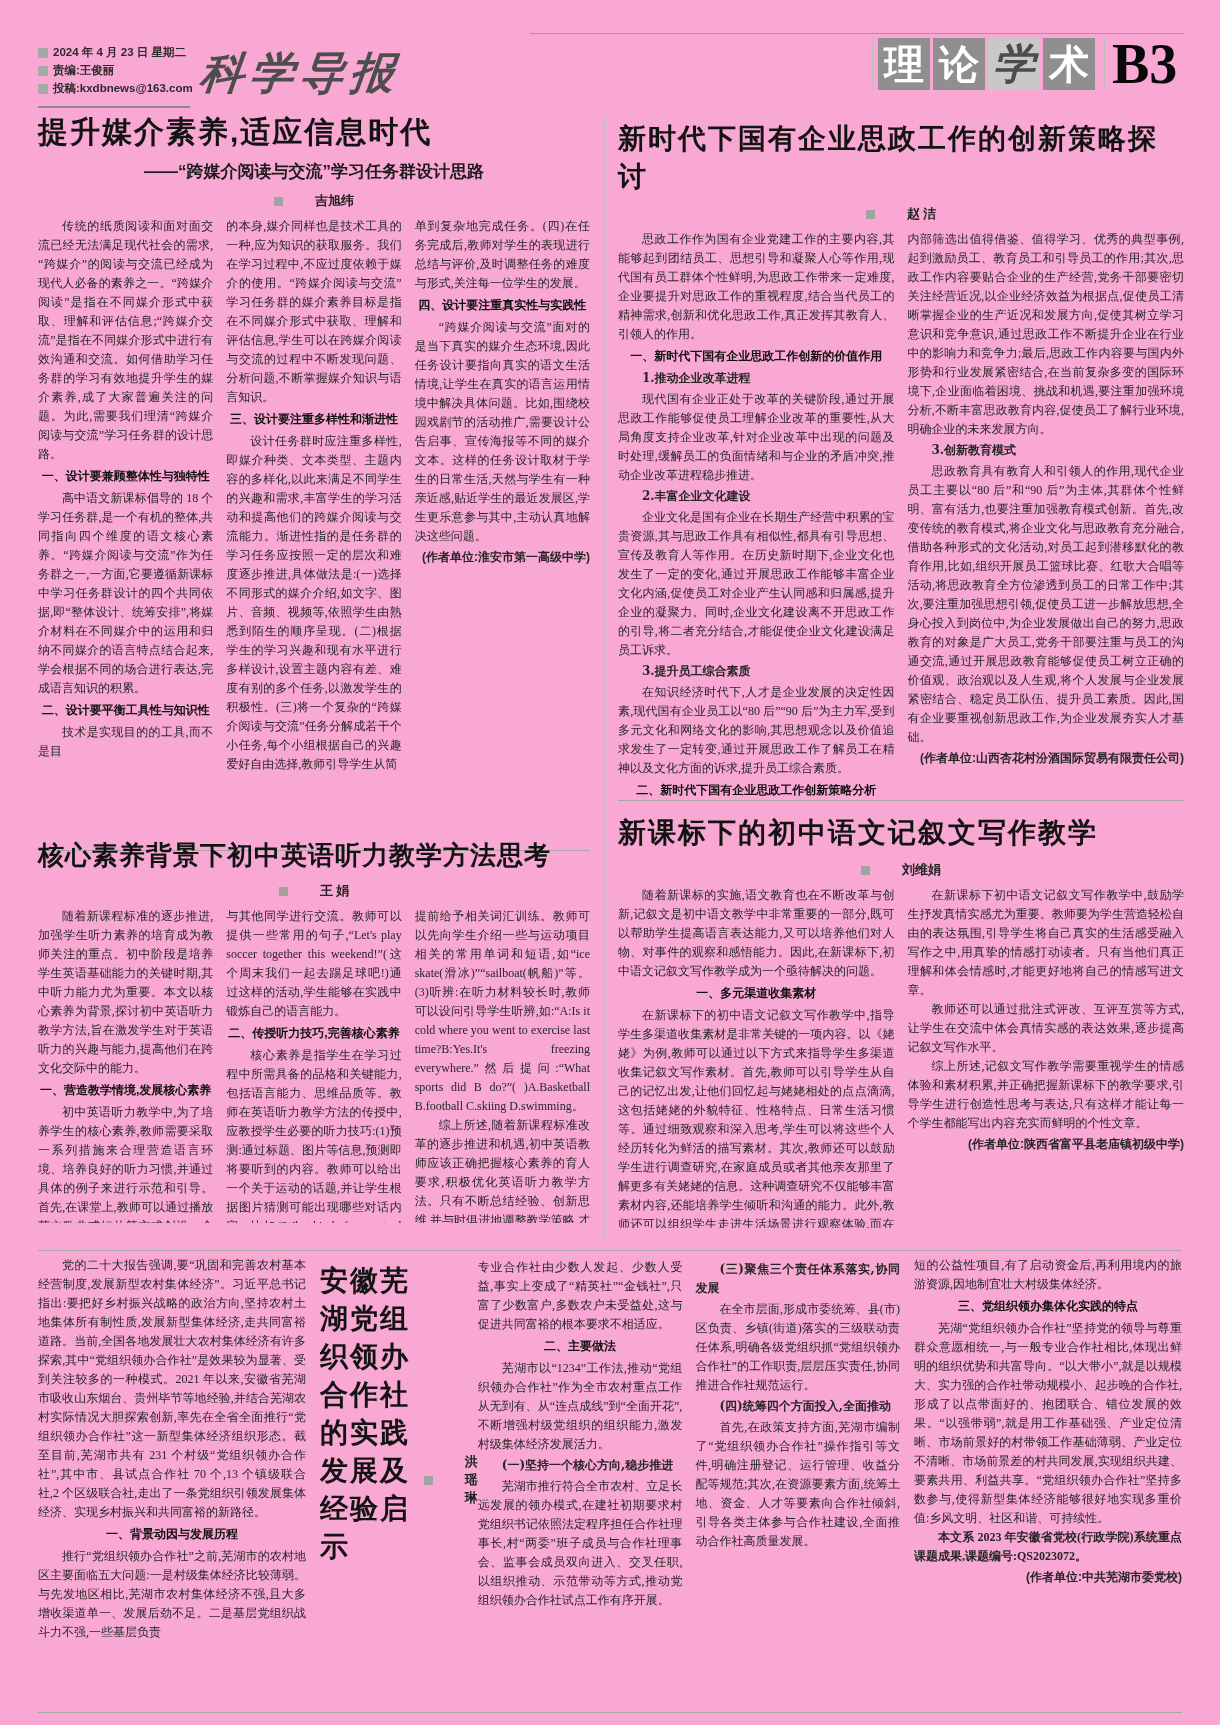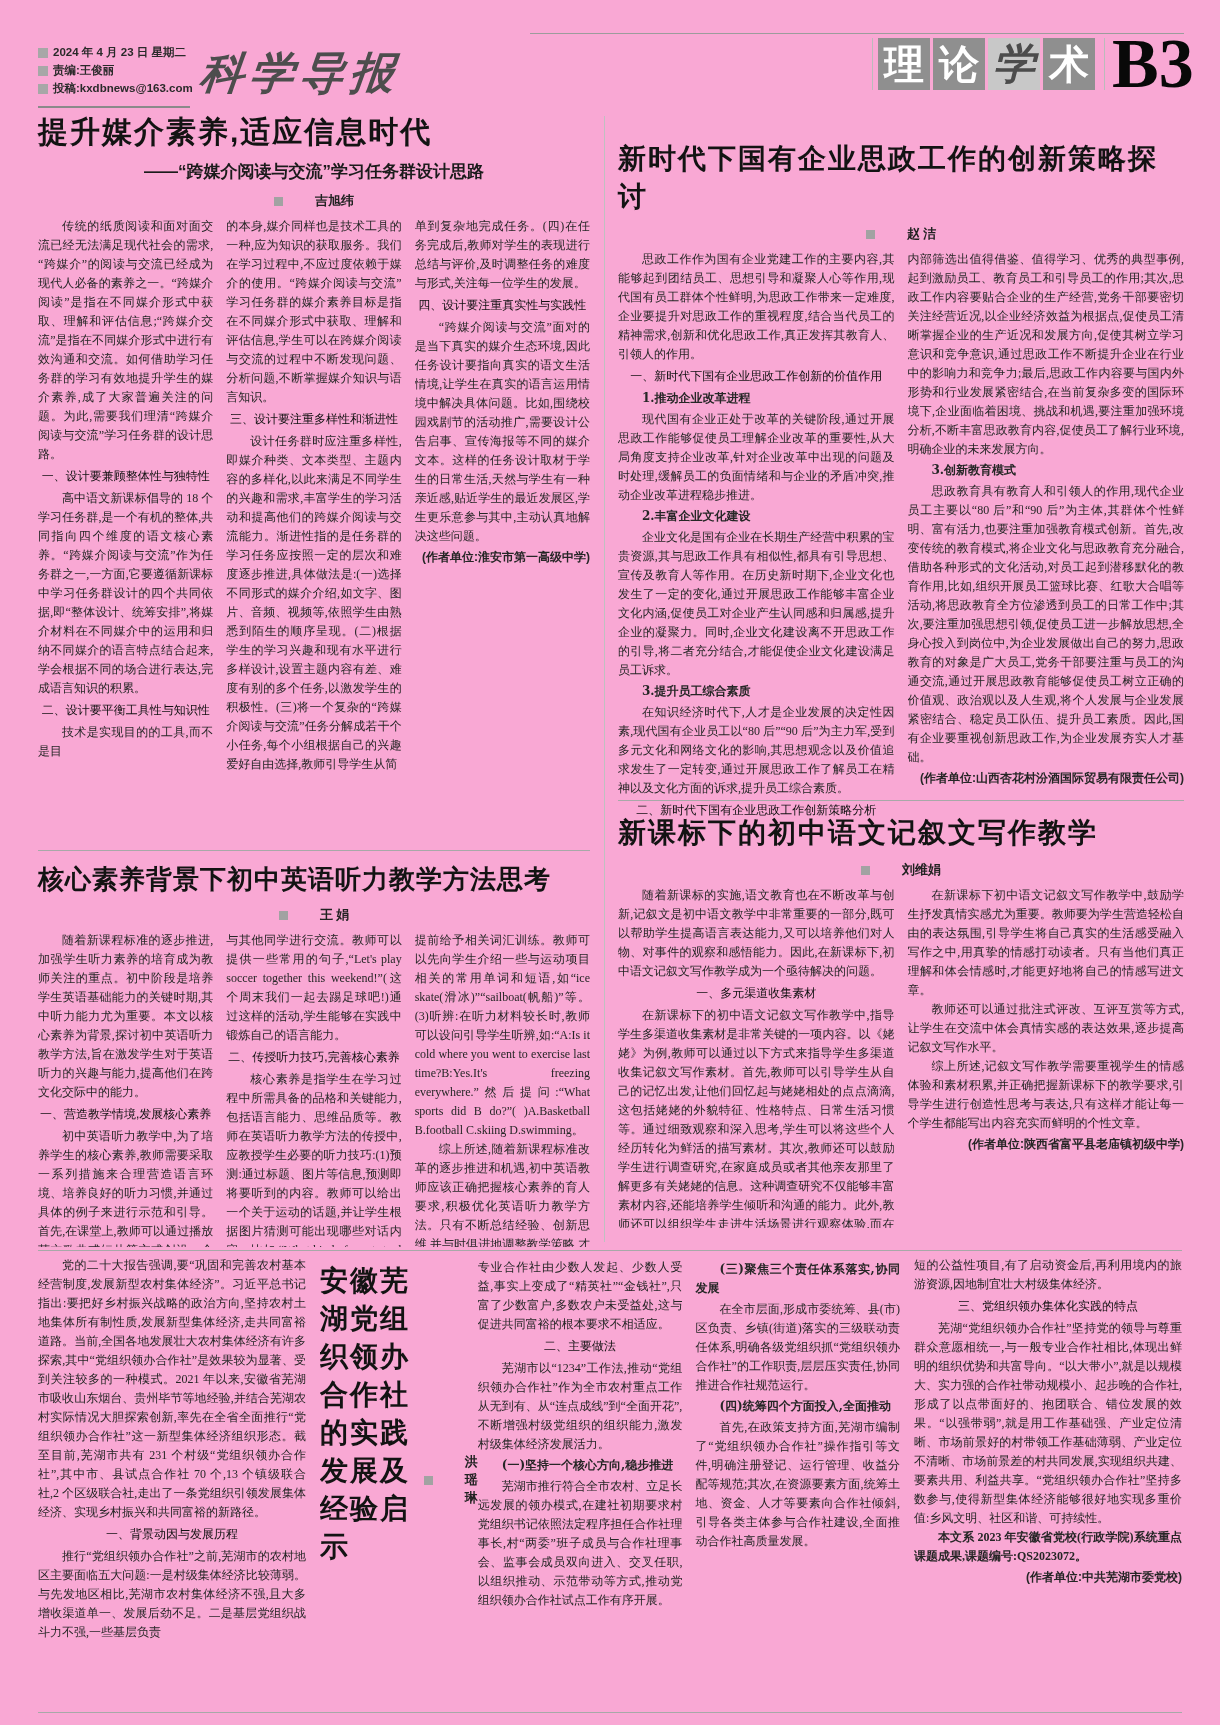--- a/index.html
+++ b/index.html
@@ -10,48 +10,48 @@
             padding-bottom:7px;font-family:"Liberation Sans",sans-serif;}
   .hdr-row{font-size:11.5px;font-weight:700;color:#2a2a2a;margin:3px 0;display:flex;align-items:center;white-space:nowrap;}
   .sq{display:inline-block;width:10px;height:10px;background:#a7a7a7;margin-right:5px;flex:0 0 auto;}
   .masthead{position:absolute;left:200px;top:44px;font-size:44px;font-weight:700;font-style:italic;
             color:#4d4d4d;letter-spacing:6px;font-family:"DejaVu Serif",serif;transform:skewX(-6deg);}
   .banner-line{position:absolute;left:530px;top:33px;width:654px;height:1px;background:#9c9c9c;}
   .logo{position:absolute;left:872px;top:38px;display:flex;align-items:center;border-left:1px solid #bbb;padding-left:5px;}
   .logo-box{width:52px;height:52px;margin-right:3px;background:#8f8f8f;color:#fff;font-weight:700;
             font-family:"Liberation Sans",sans-serif;font-size:40px;line-height:52px;text-align:center;}
   .logo-box.light{background:#c8c8c8;color:#4c4c4c;font-family:"DejaVu Serif",serif;font-style:italic;font-size:42px;}
-  .pageno{font-size:70px;line-height:52px;font-weight:700;color:#090909;margin-left:6px;
+  .pageno{font-size:56px;line-height:52px;font-weight:700;color:#090909;margin-left:6px;
           font-family:"Liberation Serif",serif;border-left:1px solid #bbb;padding-left:7px;}
   
   .vrule{position:absolute;left:604px;top:116px;width:1px;height:1126px;background:#c0c0c0;}
   .hrule{position:absolute;height:1px;background:#a8a8a8;}
   
   .art{position:absolute;}
   .title{font-weight:700;font-family:"Liberation Sans",sans-serif;color:#131313;letter-spacing:2px;}
   .subtitle{text-align:center;font-size:17px;font-weight:700;margin-top:7px;
             font-family:"Liberation Sans",sans-serif;color:#1b1b1b;}
   .byline{display:flex;justify-content:center;align-items:center;font-size:13px;font-weight:700;
           margin:9px 0 7px;color:#222;gap:24px;}
   .byline .sq{width:9px;height:9px;background:#a2a2a2;margin-right:8px;}
   .cols{display:flex;gap:13px;overflow:hidden;}
   .col{flex:1 1 0;overflow:hidden;}
   .blk{font-size:12px;line-height:19px;text-align:justify;margin:0;}
   .blk.p{text-indent:2em;}
   .blk.pc{text-indent:0;}
-  .blk.h{font-weight:400;text-align:center;text-indent:0;font-family:"Liberation Sans",sans-serif;
+  .blk.h{font-weight:700;text-align:center;text-indent:0;font-family:"Liberation Sans",sans-serif;
          color:#101010;margin:3px 0;}
   .blk.hi{font-weight:700;text-indent:2em;font-family:"DejaVu Serif",serif;margin:2px 0;}
   .blk.note{font-weight:700;text-indent:2em;}
   .blk.author{font-weight:700;text-align:right;text-indent:0;font-family:"Liberation Sans",sans-serif;margin-top:2px;}
   
   #art1{left:38px;top:112px;width:552px;}   #art1 .title{font-size:30px;} #art1 .cols{height:612px;margin-top:4px;}
-  #art2{left:618px;top:128px;width:566px;padding-top:12px;} #art2 .title{font-size:28px;} #art2 .cols{height:566px;margin-top:4px;}
+  #art2{left:618px;top:108px;width:566px;padding-top:12px;} #art2 .title{font-size:28px;} #art2 .cols{height:566px;margin-top:4px;}
   #art3{left:618px;top:806px;width:566px;padding-top:8px;}  #art3 .title{font-size:28px;} #art3 .cols{height:342px;margin-top:4px;}
-  #art4{left:38px;top:856px;width:552px;padding-top:6px;}   #art4 .title{font-size:26px;letter-spacing:1px;} #art4 .cols{height:316px;margin-top:4px;}
+  #art4{left:38px;top:832px;width:552px;padding-top:6px;}   #art4 .title{font-size:26px;letter-spacing:1px;} #art4 .cols{height:316px;margin-top:4px;}
   #art5{left:38px;top:1256px;width:1144px;height:446px;display:flex;gap:14px;overflow:hidden;}
   #art5 .sidecol{flex:0 0 268px;overflow:hidden;}
   #art5 .mid{flex:1 1 auto;display:flex;flex-direction:row;overflow:hidden;}
   #art5 .title{font-size:28px;margin-top:6px;}
   #art5 .mid .cols{height:352px;margin-top:2px;}
 </style>
 </head>
 <body>
 
 <div class="page">

